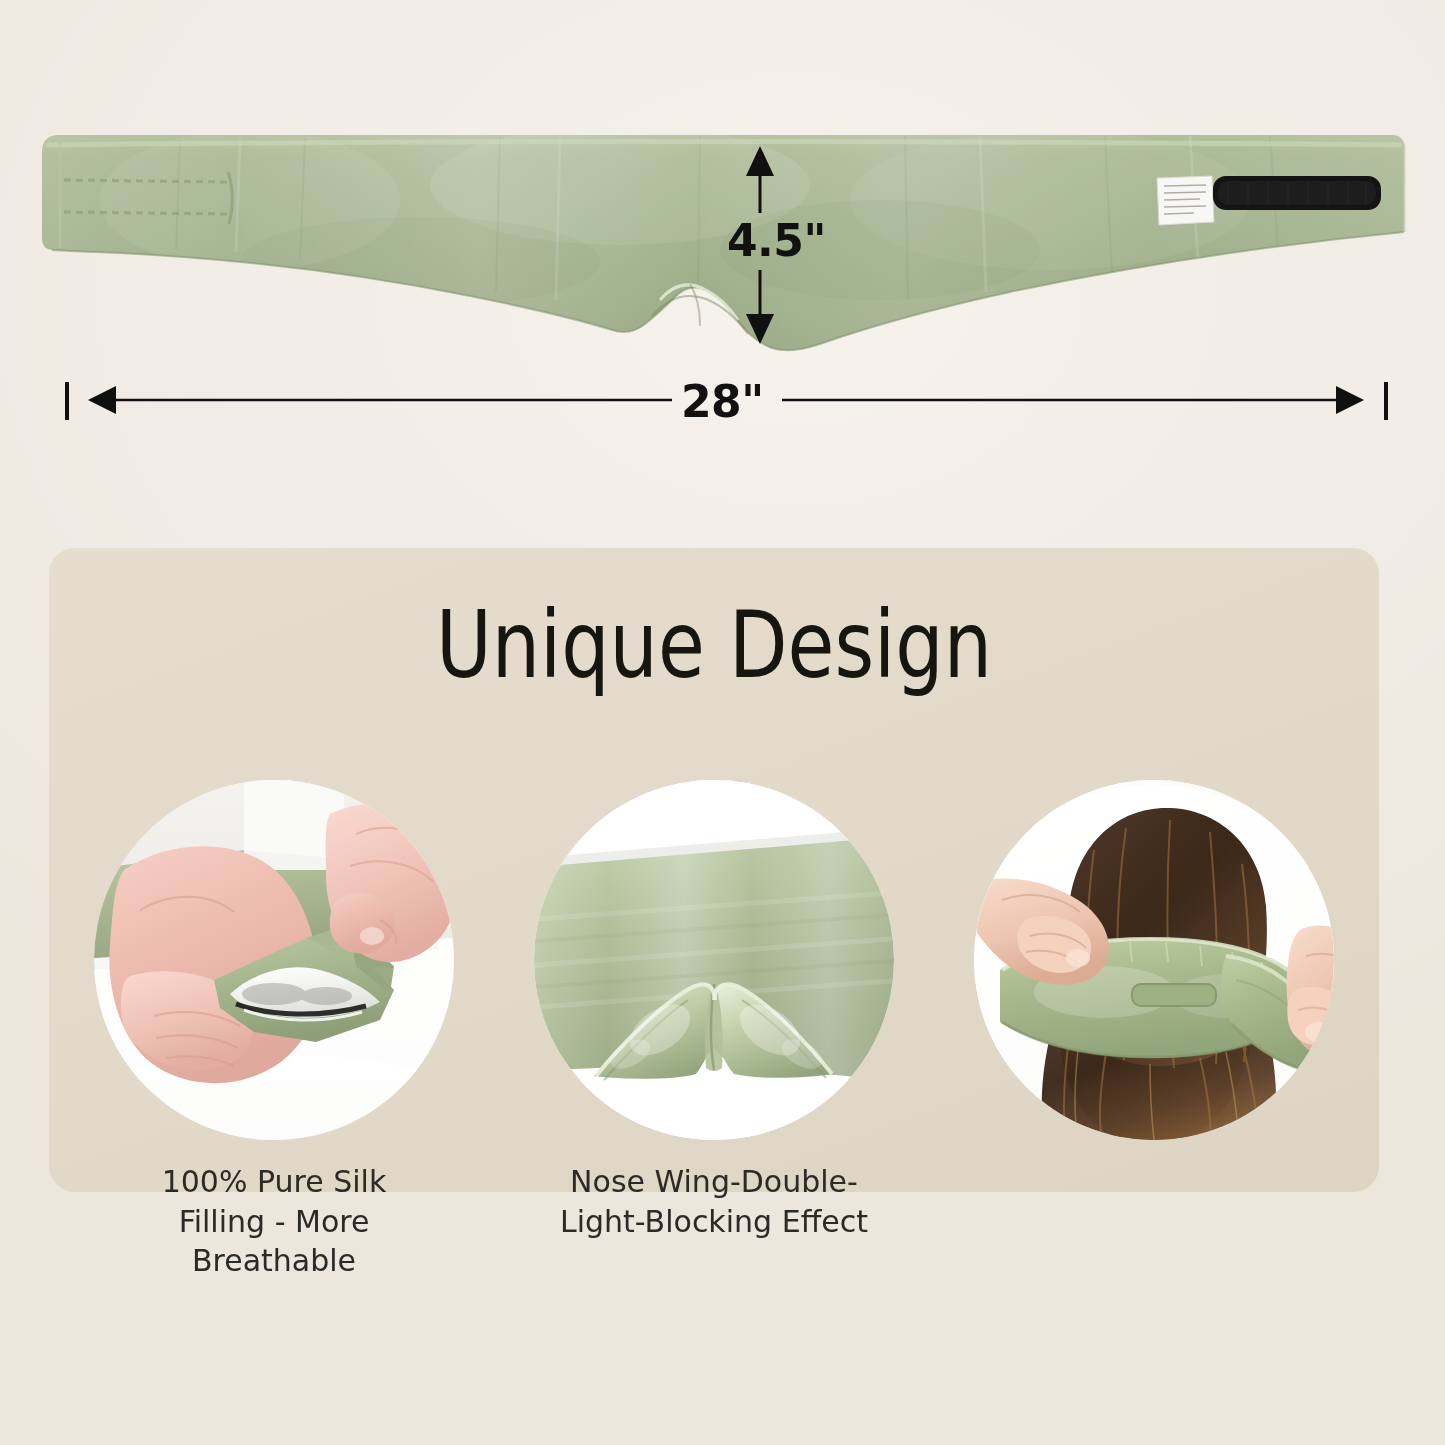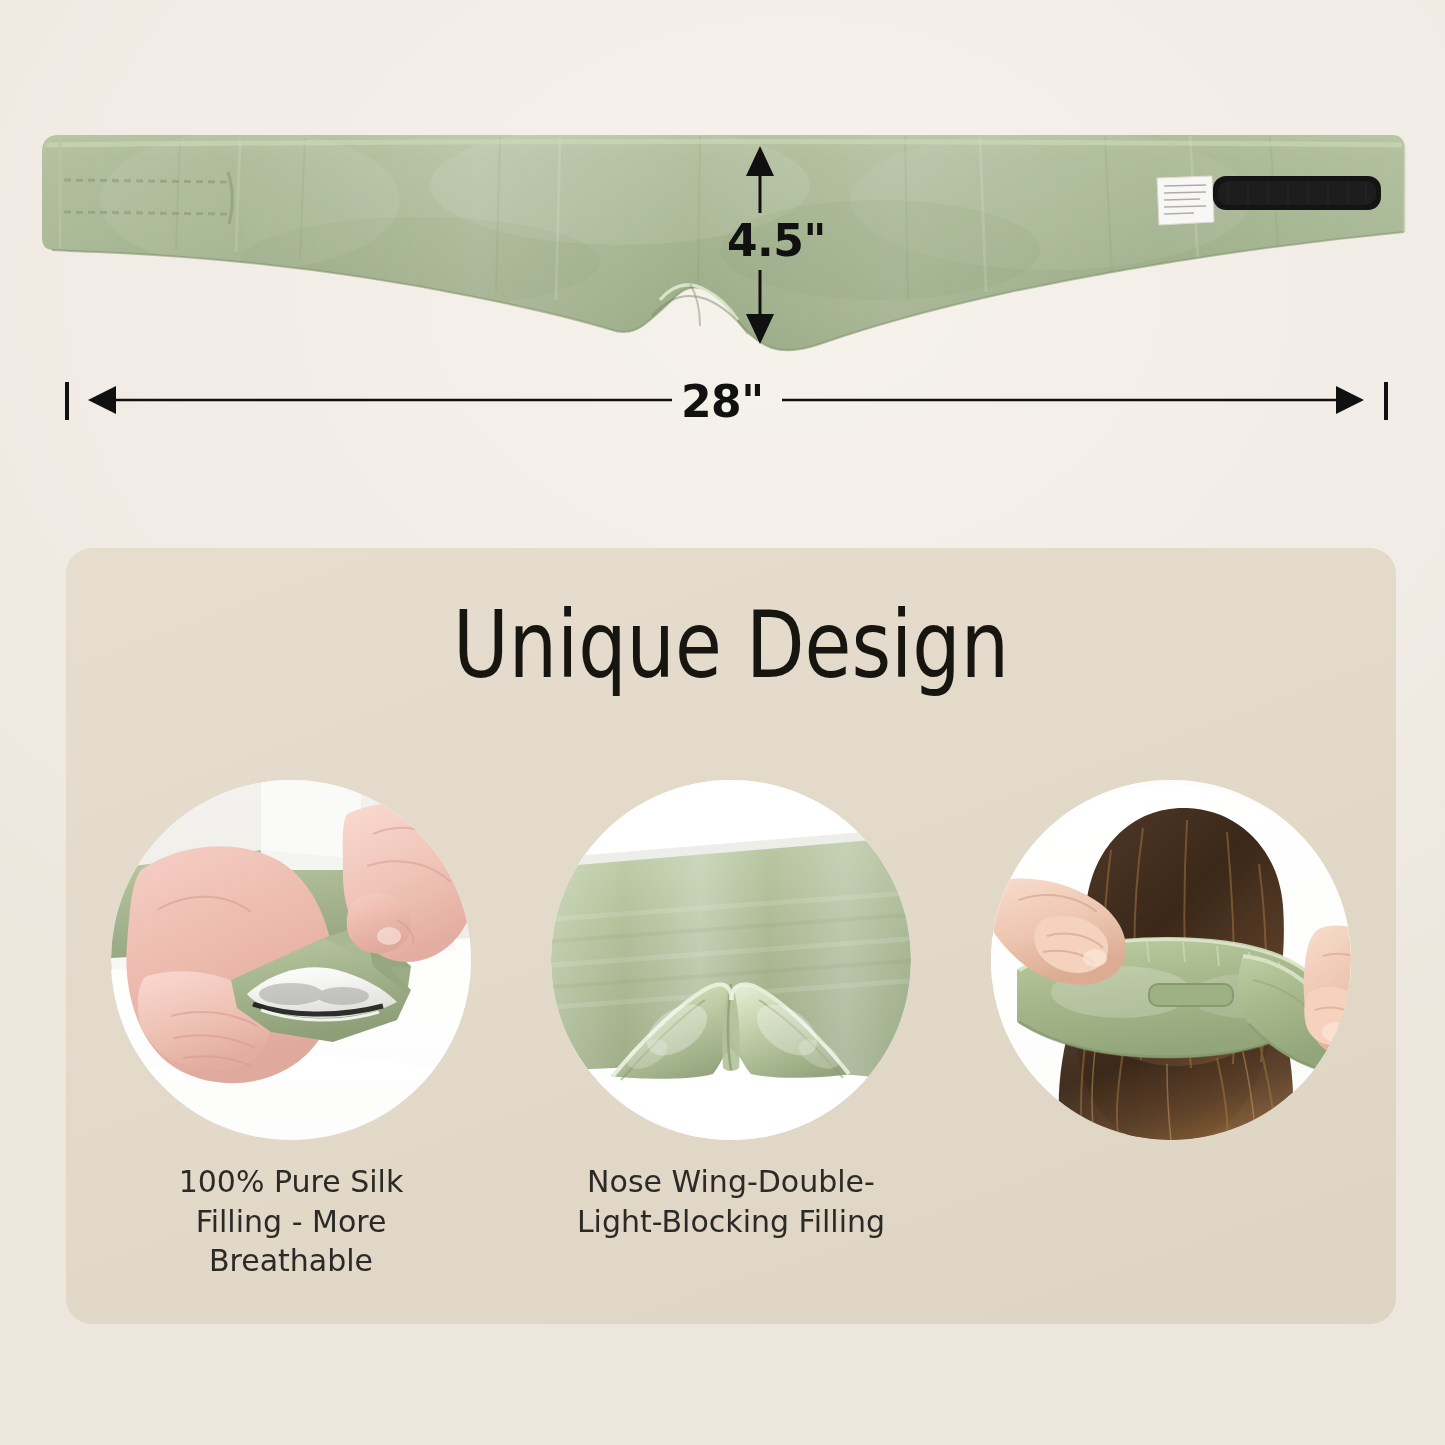--- a/index.html
+++ b/index.html
@@ -53,24 +53,24 @@
   }
   #dim-width-label {
     left: 681px;
     top: 376px;
     font-size: 44px;
   }
 
   
   #panel {
     position: absolute;
-    left: 66px;
+    left: 49px;
     top: 548px;
     width: 1330px;
-    height: 776px;
+    height: 644px;
     background: linear-gradient(160deg, #e6ddcf 0%, #e2d9c9 50%, #ded4c3 100%);
     border-radius: 26px;
   }
 
   #panel-title {
     position: absolute;
     left: 0; right: 0;
     top: 52px;
     text-align: center;
     font-family: "DejaVu Sans Condensed", "DejaVu Sans", sans-serif;
@@ -448,21 +448,21 @@
             <path d="M70,300 C94,272 128,238 154,220" stroke="#869769" stroke-width="2" fill="none" opacity="0.5"></path>
             <path d="M292,298 C268,270 236,238 208,220" stroke="#869769" stroke-width="2" fill="none" opacity="0.5"></path>
 
             <ellipse cx="126" cy="250" rx="34" ry="20" fill="#ffffff" opacity="0.3" transform="rotate(-35 126 250)"></ellipse>
             <ellipse cx="236" cy="250" rx="34" ry="20" fill="#ffffff" opacity="0.3" transform="rotate(35 236 250)"></ellipse>
             <ellipse cx="96" cy="274" rx="22" ry="12" fill="#ffffff" opacity="0.22" transform="rotate(-28 96 274)"></ellipse>
             <ellipse cx="268" cy="274" rx="22" ry="12" fill="#ffffff" opacity="0.22" transform="rotate(28 268 274)"></ellipse>
           </svg>
         </div>
         <div class="feature-caption">Nose Wing-Double-
-Light-Blocking Filling</div>
+Light-Blocking Effect</div>
       </div>
 
       <div class="feature">
         <div class="feature-photo">
           <svg viewBox="0 0 360 360">
             <defs>
               <linearGradient id="f3bg" x1="0" y1="0" x2="0.3" y2="1">
                 <stop offset="0%" stop-color="#ffffff"></stop>
                 <stop offset="70%" stop-color="#f4f2ee"></stop>
                 <stop offset="100%" stop-color="#eae7e1"></stop>

